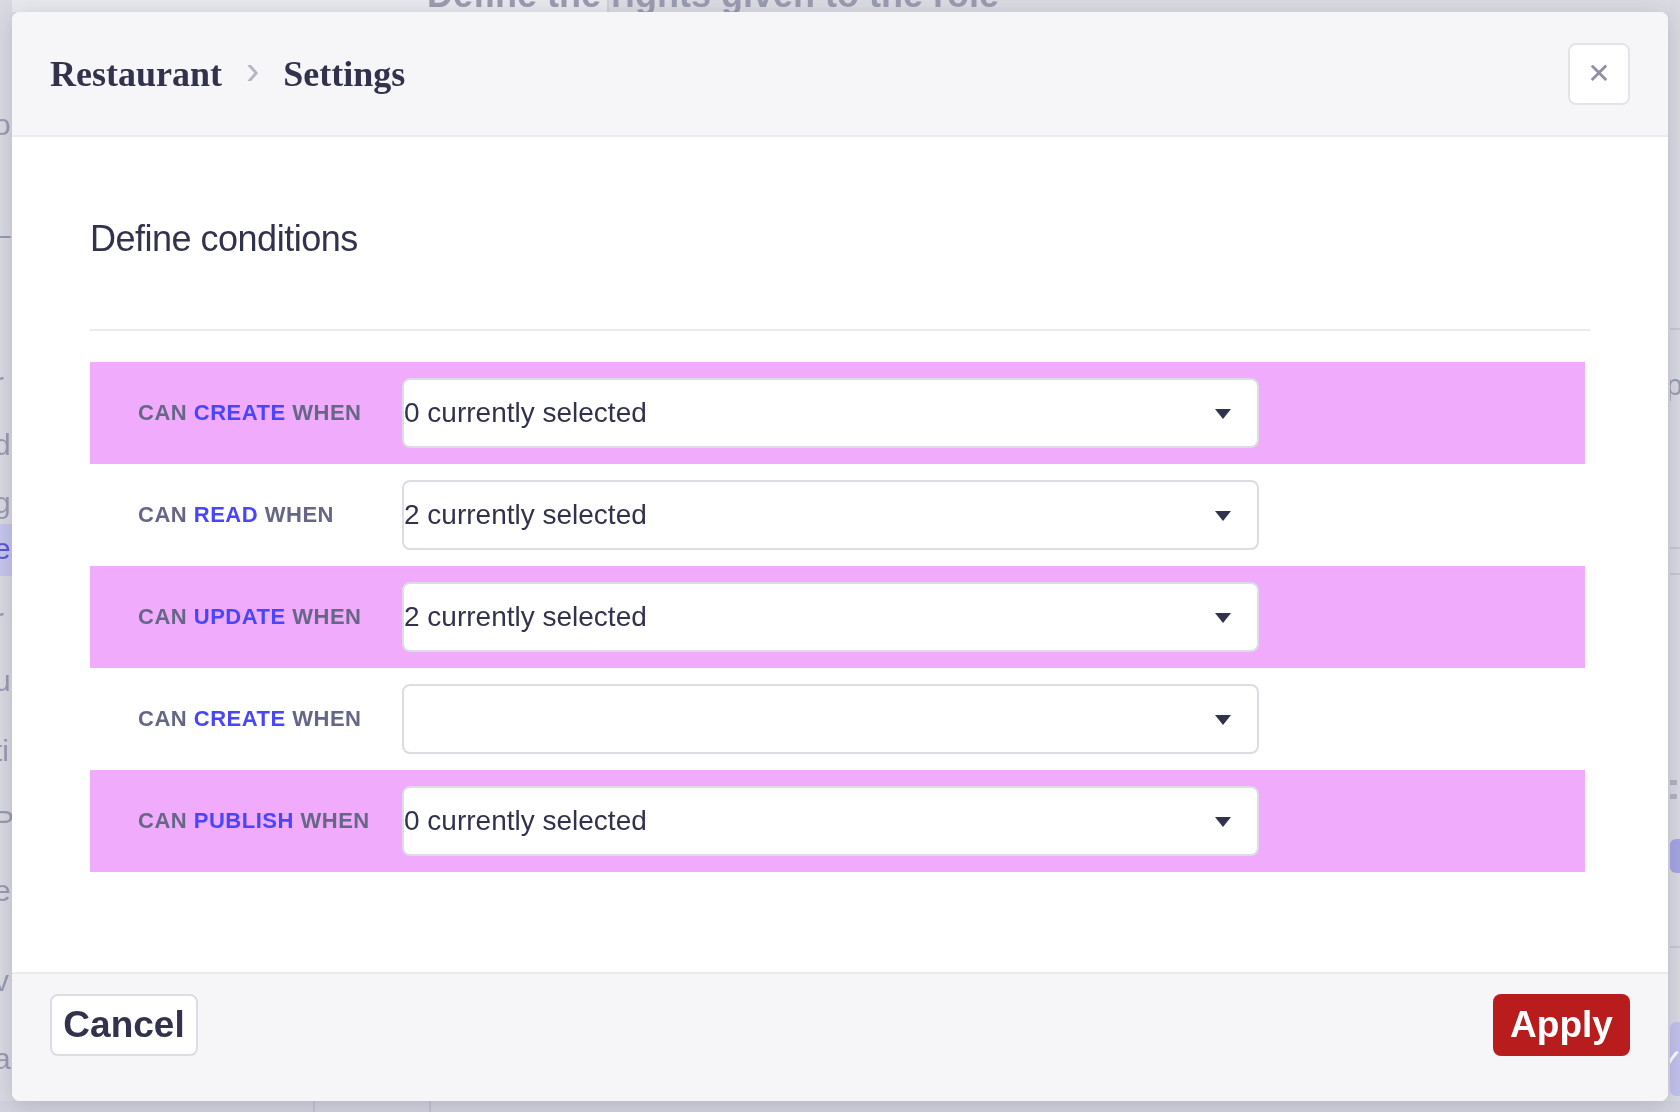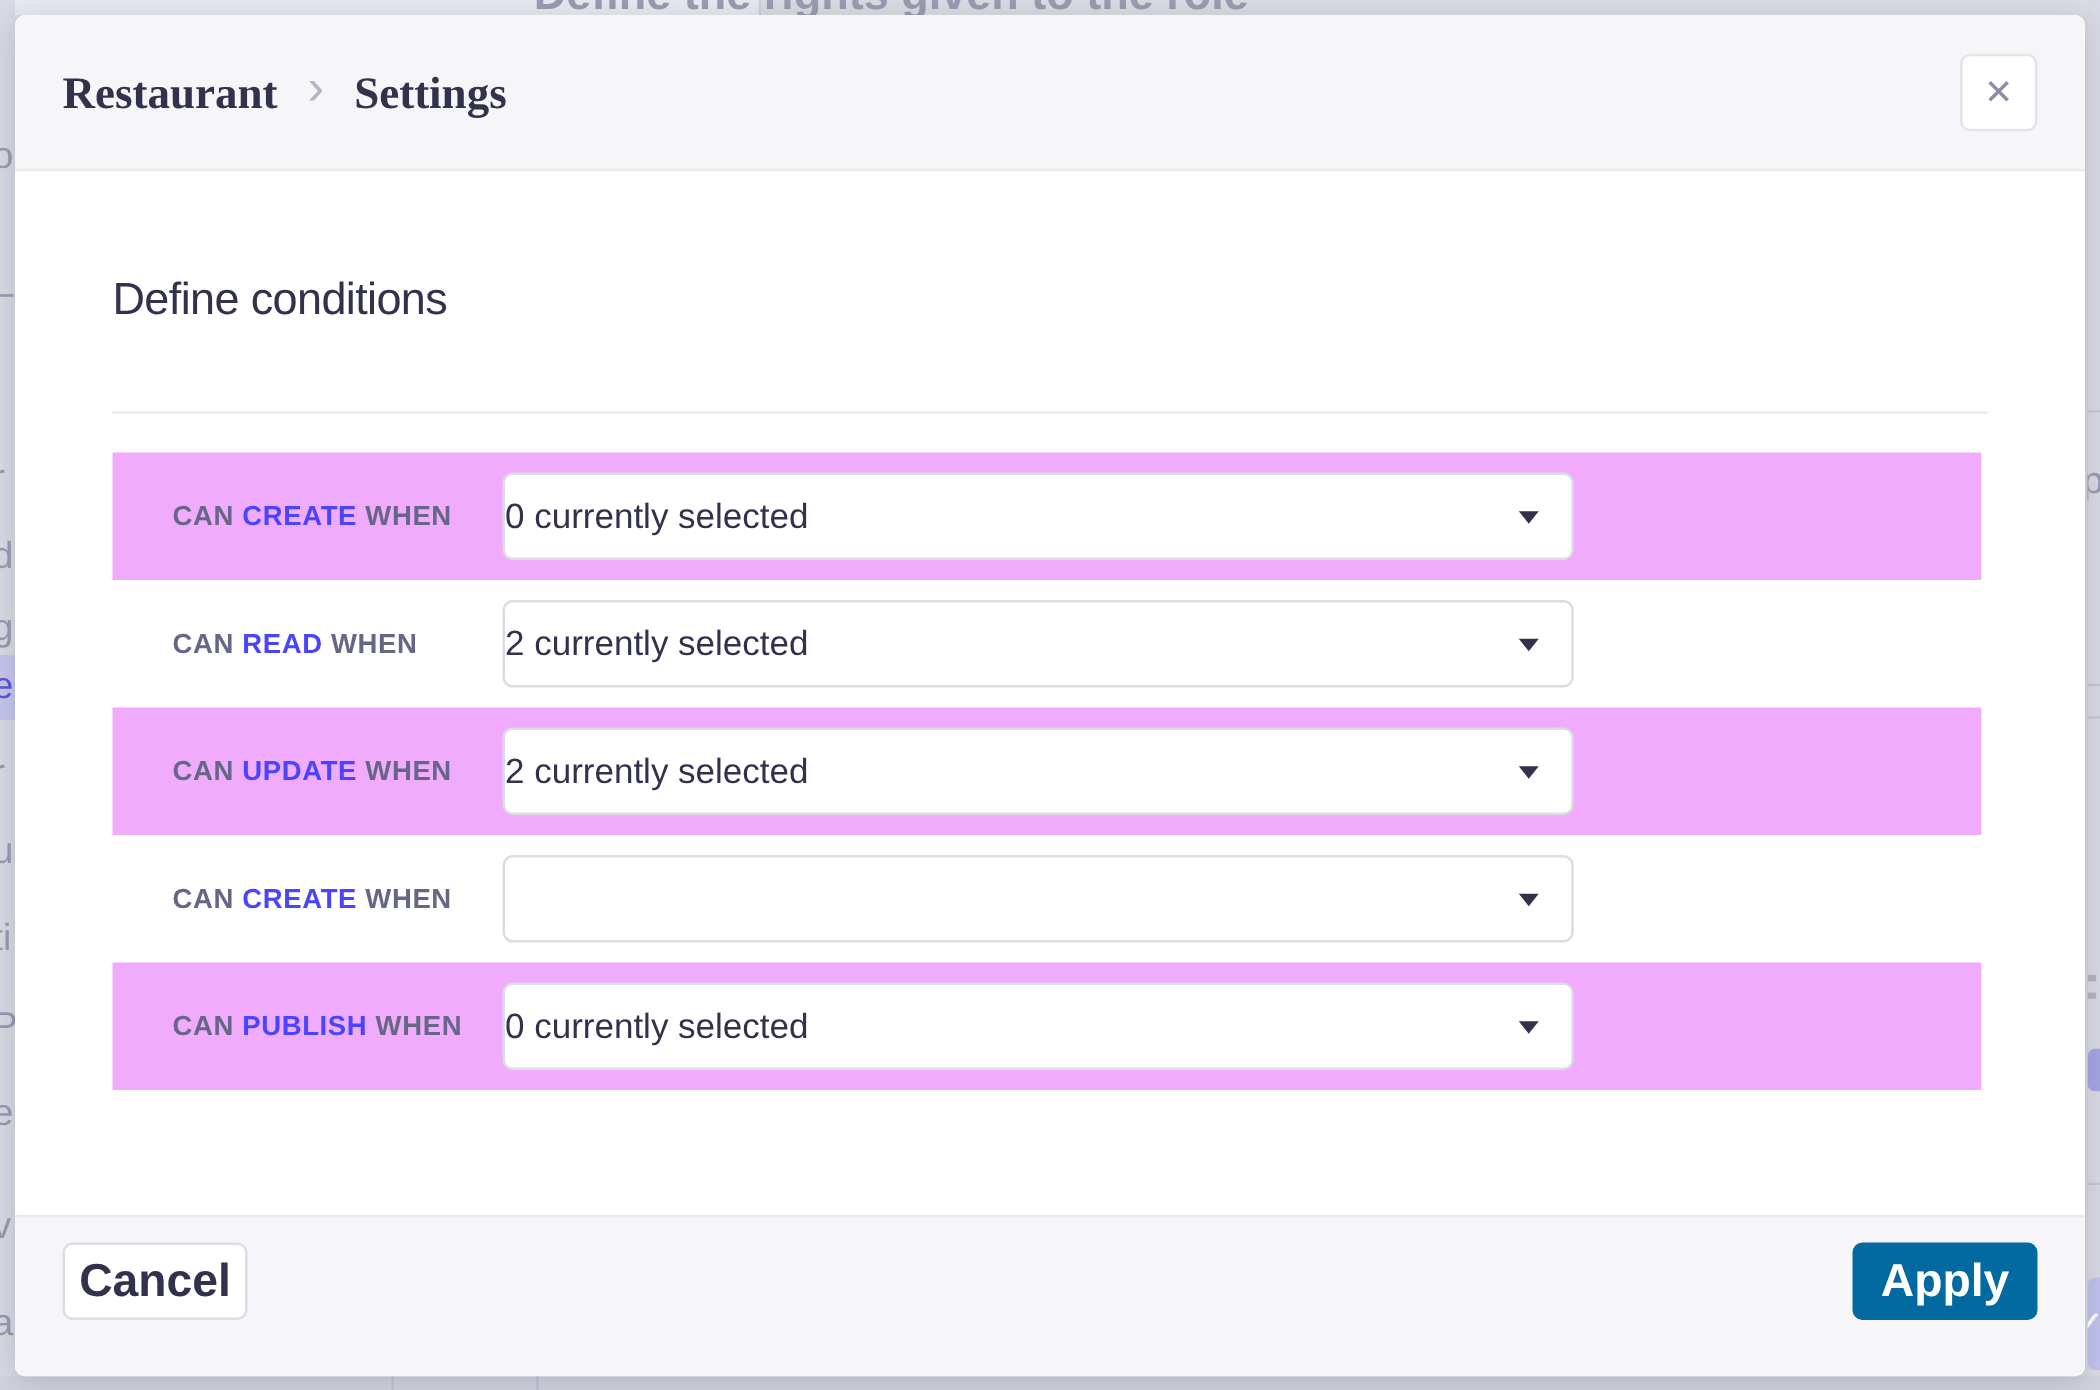--- a/index.html
+++ b/index.html
@@ -44,21 +44,21 @@
   .perm-row.shaded { background:#f0abfc; }
   .perm-label { width:312px; padding-left:48px; font-size:22px; font-weight:700; letter-spacing:0.5px; color:#666687; white-space:nowrap; }
   .perm-label .verb { color:#4945ff; }
   .perm-select { position:relative; width:857px; height:70px; background:#ffffff; border:2px solid #dcdce4; border-radius:8px; display:flex; align-items:center; cursor:pointer; }
   .perm-select .value { font-size:28px; color:#32324d; }
   .caret { position:absolute; right:26px; top:50%; margin-top:-4px; width:0; height:0; border-left:8px solid transparent; border-right:8px solid transparent; border-top:10px solid #32324d; }
 
   .modal-footer { position:absolute; left:0; bottom:0; width:100%; height:129px; background:#f6f6f9; border-top:2px solid #eaeaef; }
   .btn { position:absolute; top:20px; height:62px; border-radius:8px; font-size:37px; font-weight:700; display:flex; align-items:center; justify-content:center; cursor:pointer; }
   .btn-cancel { left:38px; width:148px; background:#ffffff; border:2px solid #dcdce4; color:#32324d; }
-  .btn-apply { right:38px; width:148px; background:#0369a1; border:none; color:#ffffff; }
+  .btn-apply { right:38px; width:137px; background:#b91c1c; border:none; color:#ffffff; }
 </style>
 </head>
 <body>
 
 <div class="bg-strip-top">
   <div class="light-block"></div>
   <div class="bg-page-heading">Define the rights given to the role</div>
 </div>
 
 <div class="bg-strip-left">

